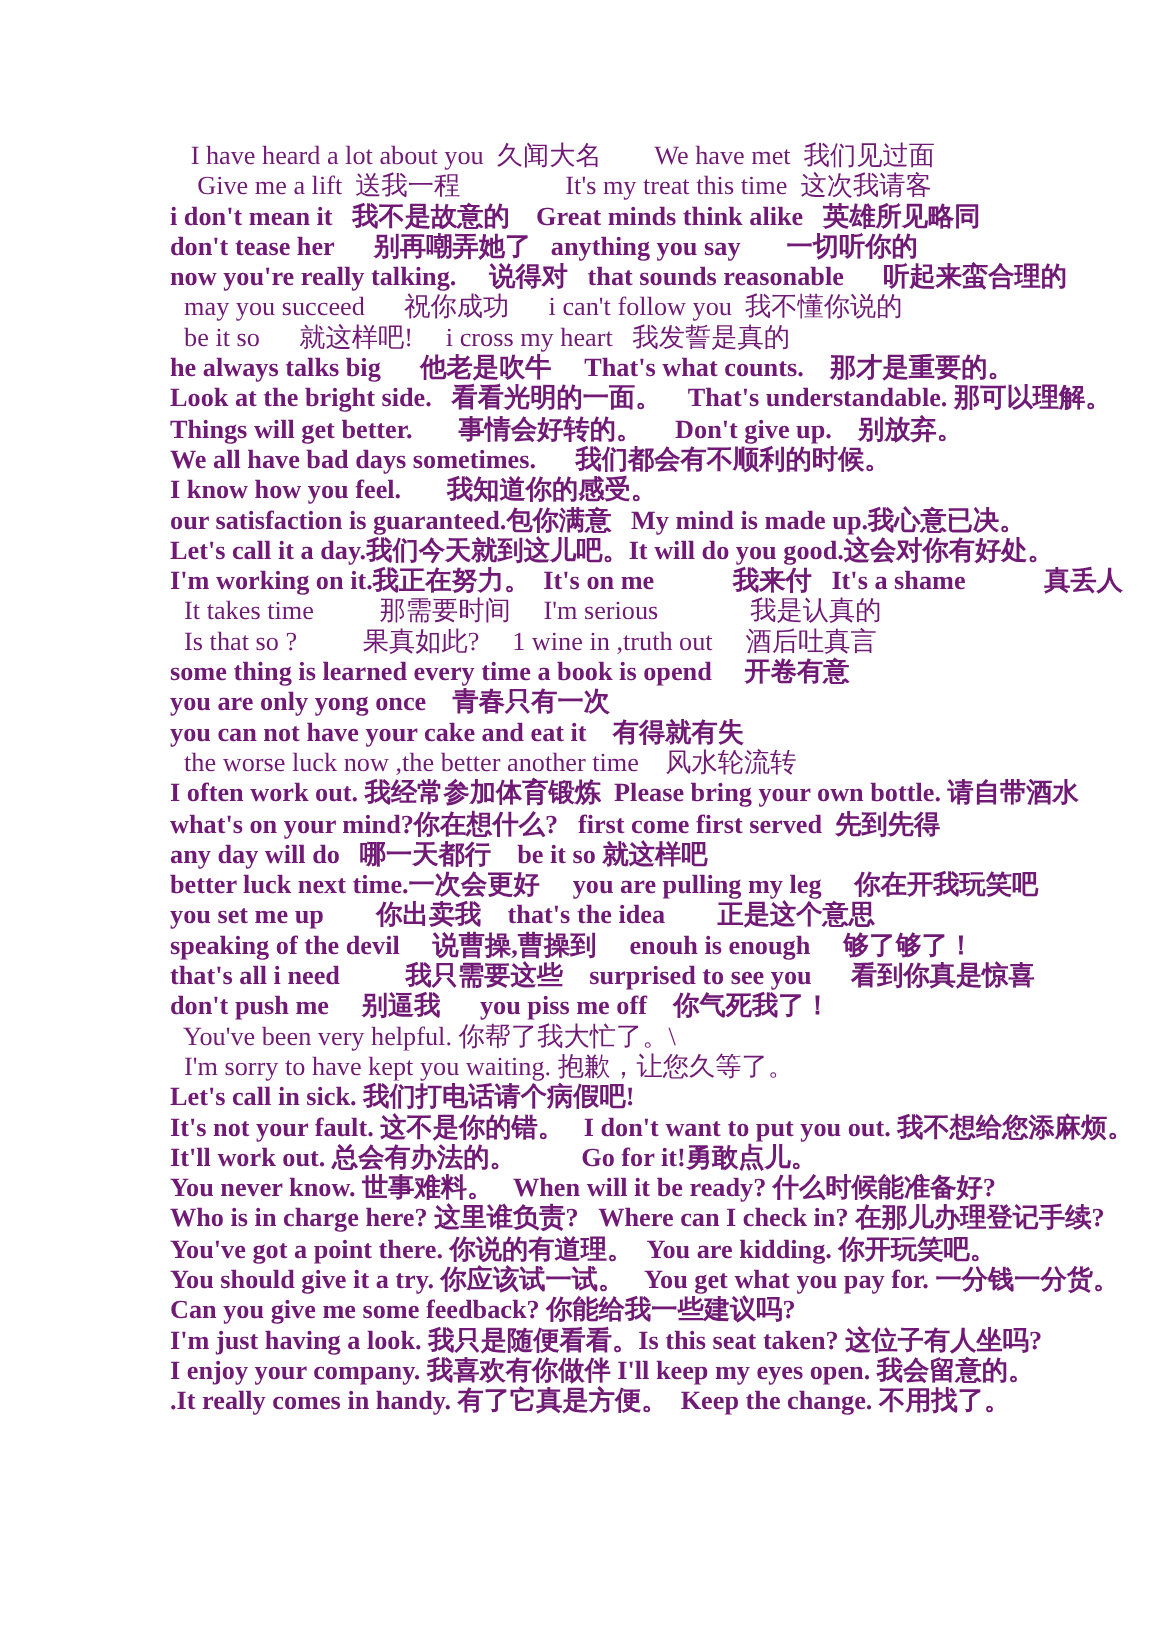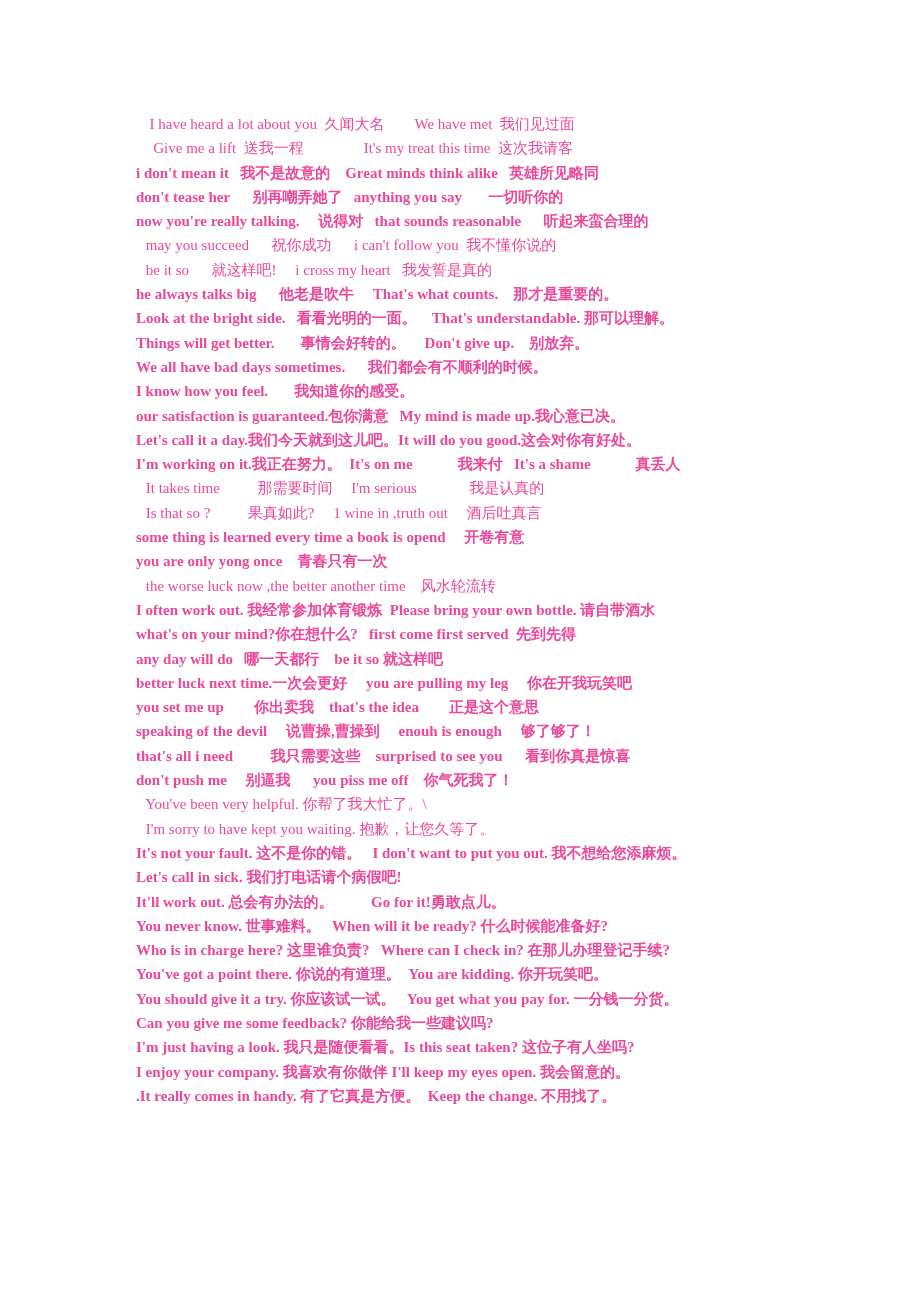--- a/index.html
+++ b/index.html
@@ -21,25 +21,25 @@
     background: #ffffff;
     overflow: hidden;
   }
   .doc-body {
     position: absolute;
     left: 136px;
     top: 112px;
     width: 760px;
   }
   .line {
-    font-size: 15px;
+    font-size: 21px;
     line-height: 24.3px;
     white-space: pre;
     letter-spacing: 0px;
-    color: #ec4899;
+    color: #701a75;
   }
   
   .ind-1 { padding-left: 6px; }
   .ind-3 { padding-left: 0px; font-weight: bold; }
 </style>
 </head>
 <body>
 
 <div class="page">
   <div class="doc-body" id="doc-body">
@@ -55,33 +55,34 @@
       <div class="line ind-3">Things will get better.       事情会好转的。     Don't give up.    别放弃。</div>
       <div class="line ind-3">We all have bad days sometimes.      我们都会有不顺利的时候。</div>
       <div class="line ind-3">I know how you feel.       我知道你的感受。</div>
       <div class="line ind-3">our satisfaction is guaranteed.包你满意   My mind is made up.我心意已决。</div>
       <div class="line ind-3">Let's call it a day.我们今天就到这儿吧。It will do you good.这会对你有好处。</div>
       <div class="line ind-3">I'm working on it.我正在努力。  It's on me            我来付   It's a shame            真丢人</div>
       <div class="line ind-1"> It takes time          那需要时间     I'm serious              我是认真的</div>
       <div class="line ind-1"> Is that so ?          果真如此?     1 wine in ,truth out     酒后吐真言</div>
       <div class="line ind-3">some thing is learned every time a book is opend     开卷有意</div>
       <div class="line ind-3">you are only yong once    青春只有一次</div>
+      <div class="line ind-3">you can not have your cake and eat it    有得就有失</div>
       <div class="line ind-1"> the worse luck now ,the better another time    风水轮流转</div>
       <div class="line ind-3">I often work out. 我经常参加体育锻炼  Please bring your own bottle. 请自带酒水</div>
       <div class="line ind-3">what's on your mind?你在想什么?   first come first served  先到先得</div>
       <div class="line ind-3">any day will do   哪一天都行    be it so 就这样吧</div>
       <div class="line ind-3">better luck next time.一次会更好     you are pulling my leg     你在开我玩笑吧</div>
       <div class="line ind-3">you set me up        你出卖我    that's the idea        正是这个意思</div>
       <div class="line ind-3">speaking of the devil     说曹操,曹操到     enouh is enough     够了够了！</div>
       <div class="line ind-3">that's all i need          我只需要这些    surprised to see you      看到你真是惊喜</div>
       <div class="line ind-3">don't push me     别逼我      you piss me off    你气死我了！</div>
       <div class="line ind-1"> You've been very helpful. 你帮了我大忙了。\</div>
       <div class="line ind-1"> I'm sorry to have kept you waiting. 抱歉，让您久等了。</div>
+      <div class="line ind-3">Let's call in sick. 我们打电话请个病假吧!</div>
       <div class="line ind-3">It's not your fault. 这不是你的错。   I don't want to put you out. 我不想给您添麻烦。</div>
-      <div class="line ind-3">Let's call in sick. 我们打电话请个病假吧!</div>
       <div class="line ind-3">It'll work out. 总会有办法的。          Go for it!勇敢点儿。</div>
       <div class="line ind-3">You never know. 世事难料。   When will it be ready? 什么时候能准备好?</div>
       <div class="line ind-3">Who is in charge here? 这里谁负责?   Where can I check in? 在那儿办理登记手续?</div>
       <div class="line ind-3">You've got a point there. 你说的有道理。  You are kidding. 你开玩笑吧。</div>
       <div class="line ind-3">You should give it a try. 你应该试一试。   You get what you pay for. 一分钱一分货。</div>
       <div class="line ind-3">Can you give me some feedback? 你能给我一些建议吗?</div>
       <div class="line ind-3">I'm just having a look. 我只是随便看看。Is this seat taken? 这位子有人坐吗?</div>
       <div class="line ind-3">I enjoy your company. 我喜欢有你做伴 I'll keep my eyes open. 我会留意的。</div>
       <div class="line ind-3">.It really comes in handy. 有了它真是方便。  Keep the change. 不用找了。</div>
     </div>

